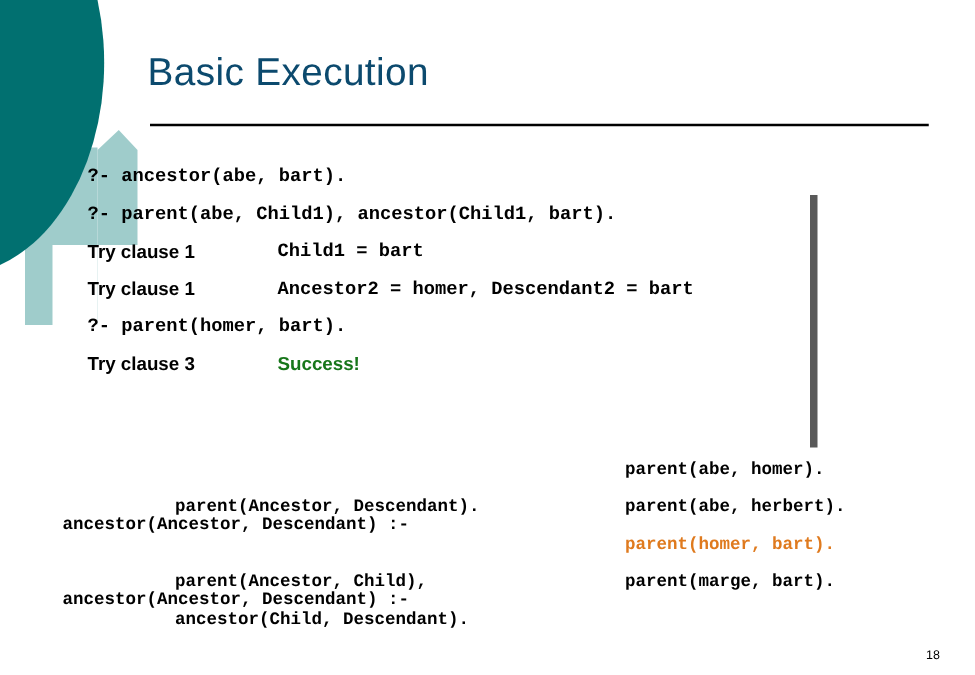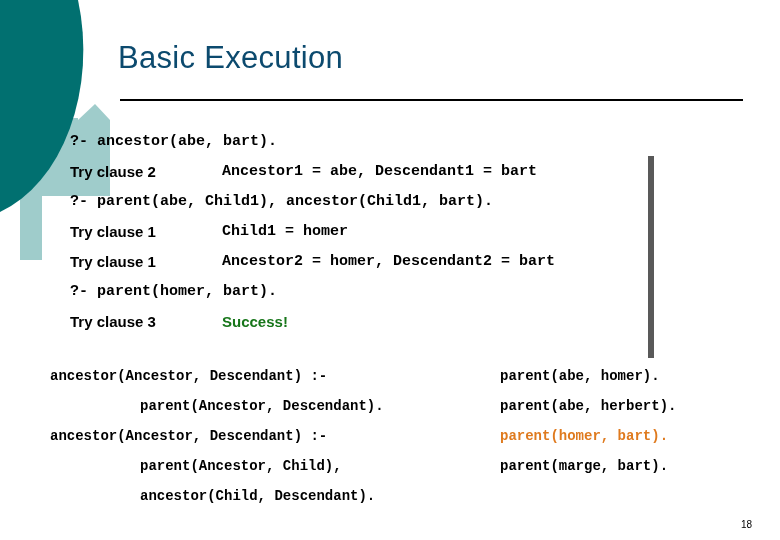--- a/index.html
+++ b/index.html
@@ -118,21 +118,21 @@
     height: 30px;
   }
   .pcode {
     position: absolute;
     font-family: "Liberation Mono", "DejaVu Sans Mono", monospace;
     font-weight: bold;
     font-size: 14px;
     color: #000000;
     white-space: pre;
   }
-  .col-left  { left: 50px; }
+  .col-left  { left: 50px; margin-top: 44px; }
   .col-left-ind { left: 140px; }
   .col-right { left: 500px; }
   .hl { color: #df7a1e; }
 
   
   .page-num {
     position: absolute;
     right: 28px;
     bottom: 10px;
     font-family: "Liberation Sans", sans-serif;
@@ -165,32 +165,28 @@
   <div class="title-rule"></div>
 
   <div class="vbar"></div>
 
   <div class="trace">
 
     <div class="trace-row">
       <span class="mono q">?- ancestor(abe, bart).</span>
     </div>
 
-    <div class="trace-row">
-      <span class="sans lbl">Try clause 2</span>
-      <span class="mono val">Ancestor1 = abe, Descendant1 = bart</span>
-    </div>
 
     <div class="trace-row">
       <span class="mono q">?- parent(abe, Child1), ancestor(Child1, bart).</span>
     </div>
 
     <div class="trace-row">
       <span class="sans lbl">Try clause 1</span>
-      <span class="mono val">Child1 = homer</span>
+      <span class="mono val">Child1 = bart</span>
     </div>
 
 
     <div class="trace-row">
       <span class="sans lbl">Try clause 1</span>
       <span class="mono val">Ancestor2 = homer, Descendant2 = bart</span>
     </div>
 
     <div class="trace-row">
       <span class="mono q">?- parent(homer, bart).</span>

